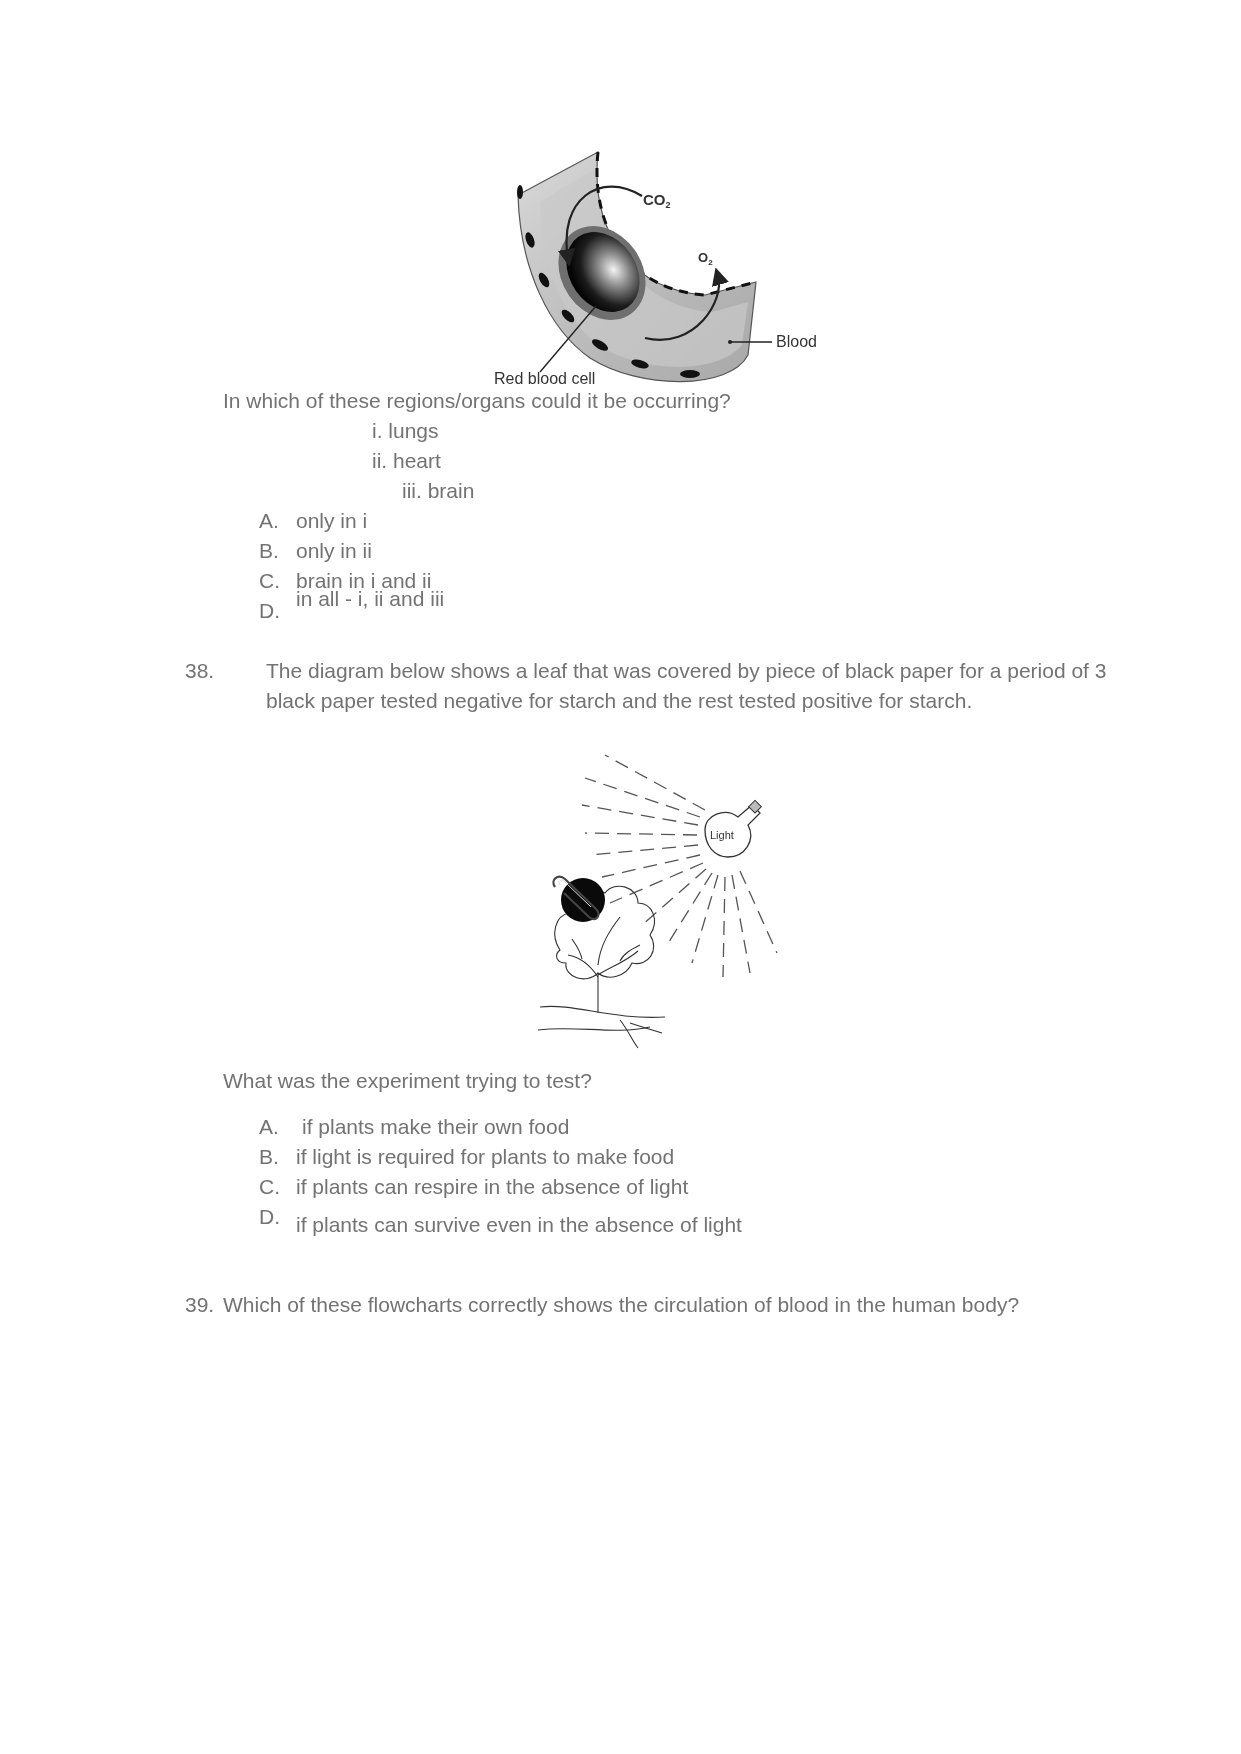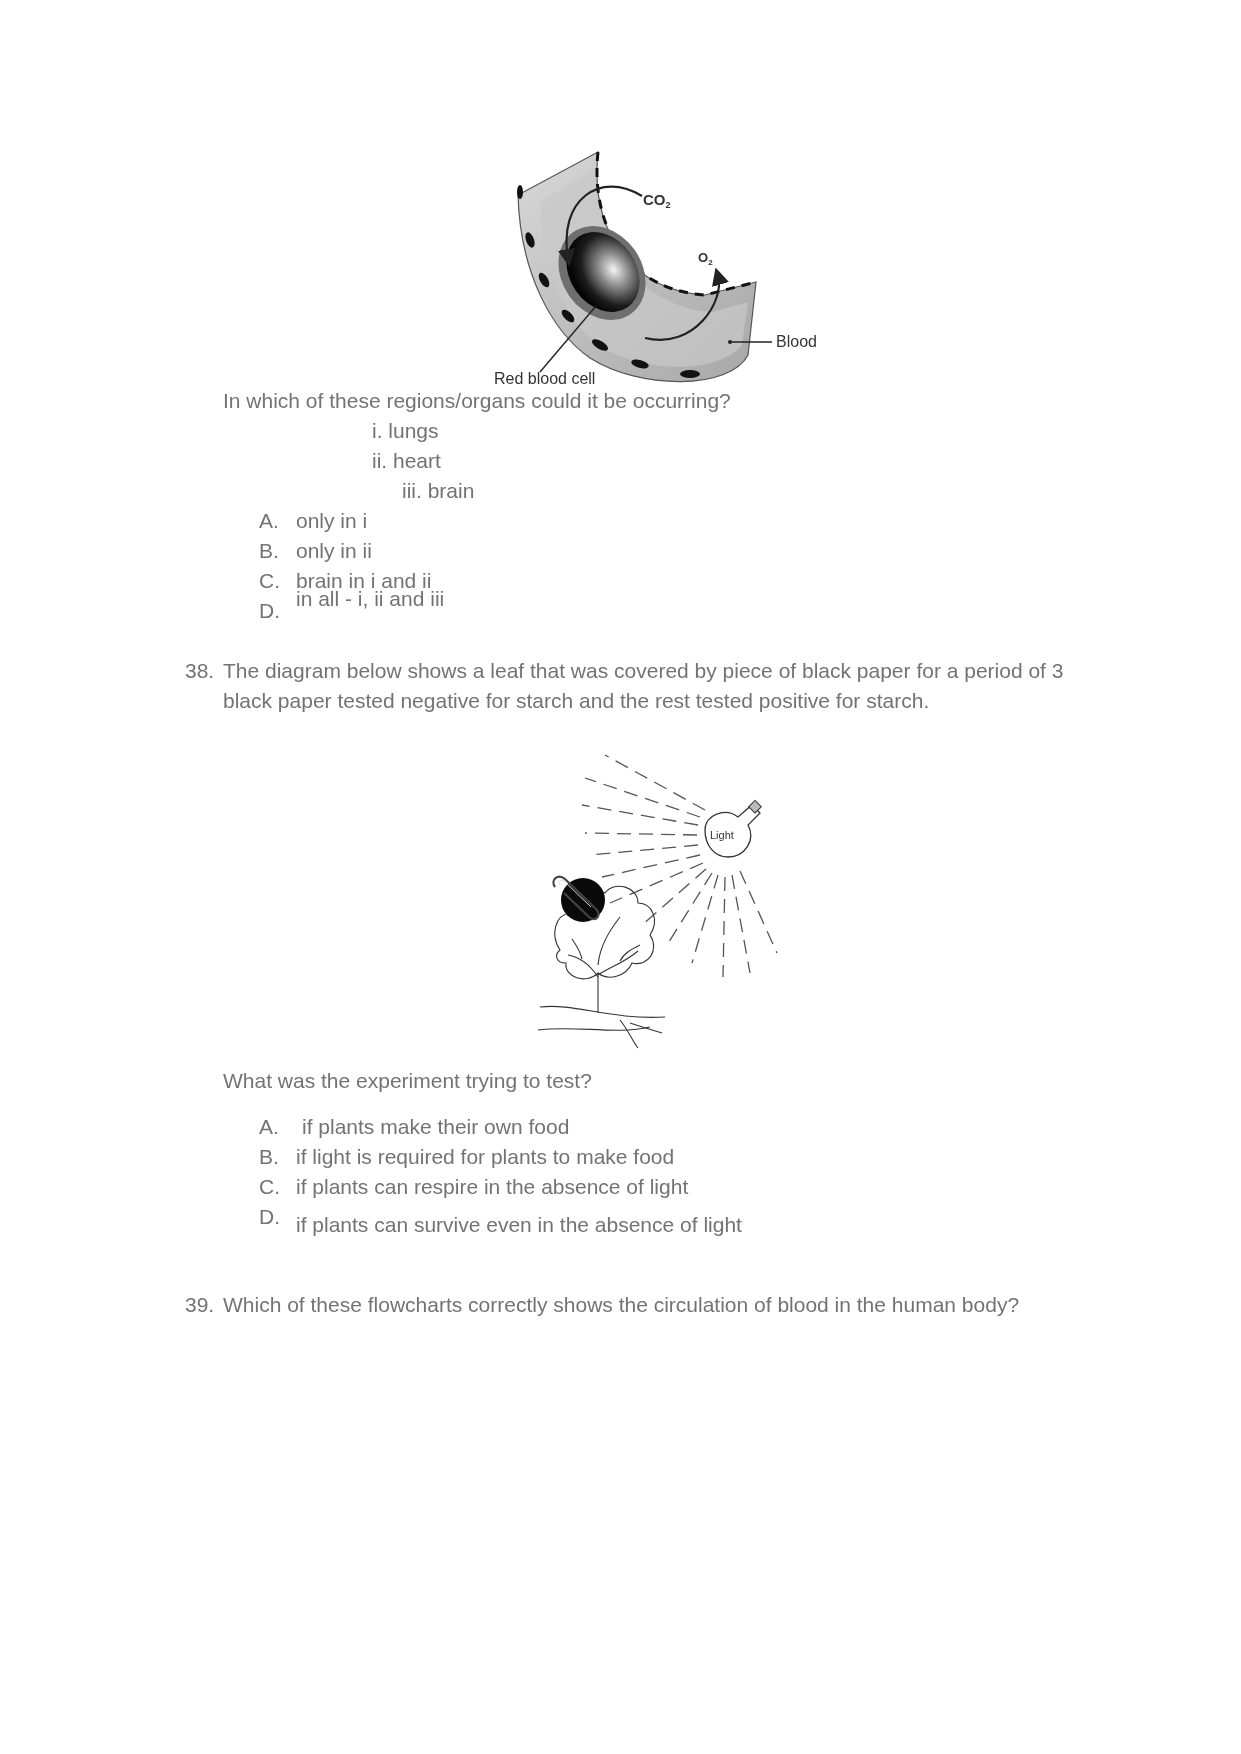--- a/index.html
+++ b/index.html
@@ -9,21 +9,21 @@
       color: #111111;
     }
     .text {
       position: absolute;
       font-family: Liberation Sans, sans-serif;
       font-size: 21px;
       line-height: 30px;
       white-space: nowrap;
       color: #737373;
     }
-    .stem-line { display: block; }
+    .stem-line { display: block; margin-left: 43px; }
     svg { position: absolute; overflow: visible; }
     .fig-label { font-family: "Liberation Sans", "DejaVu Sans", sans-serif; fill: #333; }
   </style>
 </head>
 <body>
 
 <svg style="left:480px; top:140px;" width="360" height="250" viewBox="0 0 360 250">
   <defs>
     <radialGradient id="rbcGrad" cx="0.65" cy="0.55" r="0.6">
       <stop offset="0" stop-color="#f4f4f4"></stop>

